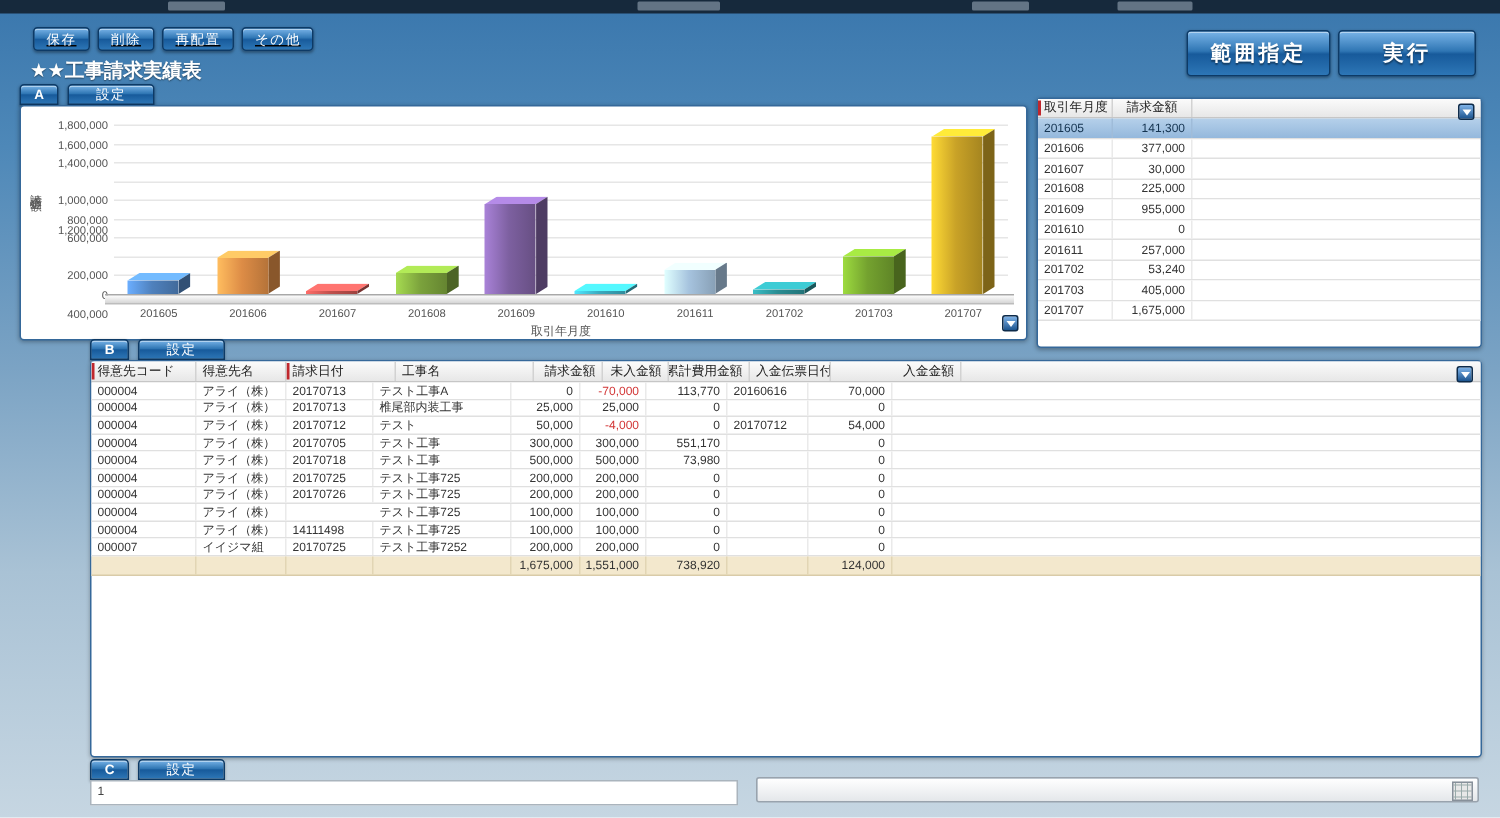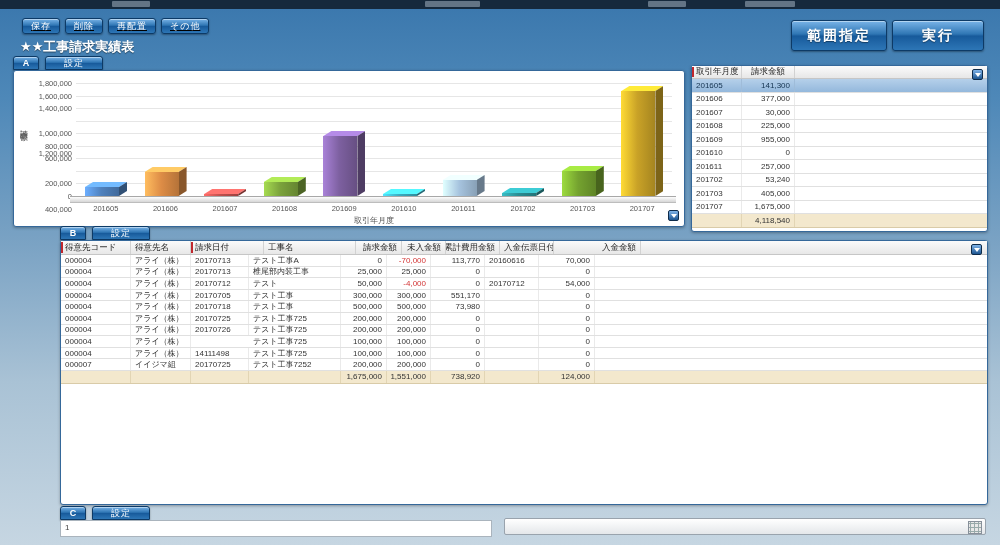--- a/index.html
+++ b/index.html
@@ -226,25 +226,20 @@
       <div class="grow" style="height: 13.5px;">
         <div class="gcell" style="width: 50px;">201703</div>
         <div class="gcell r" style="width: 53px;">405,000</div>
         <div class="gcell" style="flex: 1 1 0%; border-right: none;"></div>
       </div>
       <div class="grow" style="height: 13.5px;">
         <div class="gcell" style="width: 50px;">201707</div>
         <div class="gcell r" style="width: 53px;">1,675,000</div>
         <div class="gcell" style="flex: 1 1 0%; border-right: none;"></div>
       </div>
-      <div class="grow total" style="height: 14px;">
-        <div class="gcell" style="width: 50px;"></div>
-        <div class="gcell r" style="width: 53px;">4,118,540</div>
-        <div class="gcell" style="flex: 1 1 0%; border-right: none;"></div>
-      </div>
     </div>
   <div class="mini-icon" style="left:280px;top:3px;"></div>
 </div>
 
 <div id="panel-detail" class="panel">
   <div id="det-grid">
       <div class="ghead" style="height: 14px;">
         <div class="hcell" style="width: 70px;">得意先コード<div class="redmark"></div></div>
         <div class="hcell" style="width: 60px;">得意先名</div>
         <div class="hcell" style="width: 73px;">請求日付<div class="redmark"></div></div>

